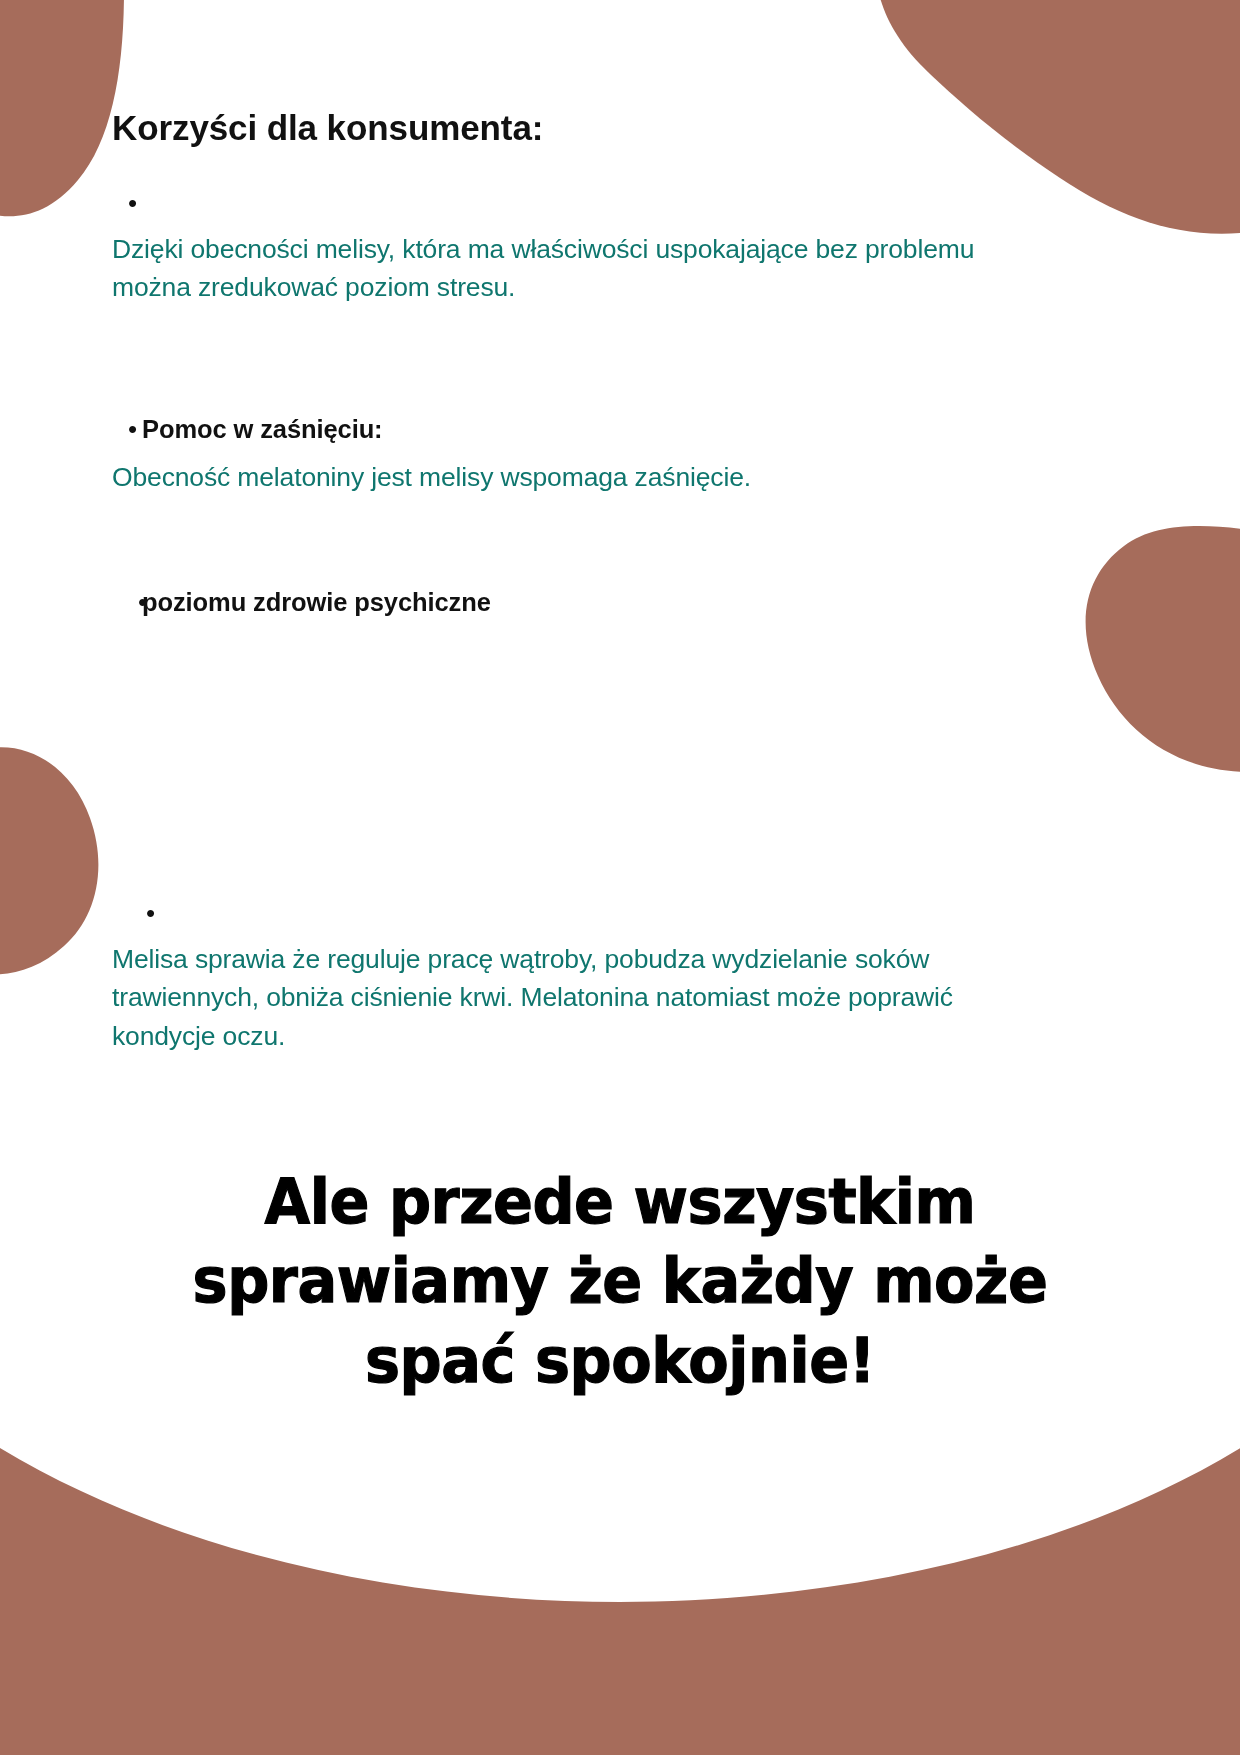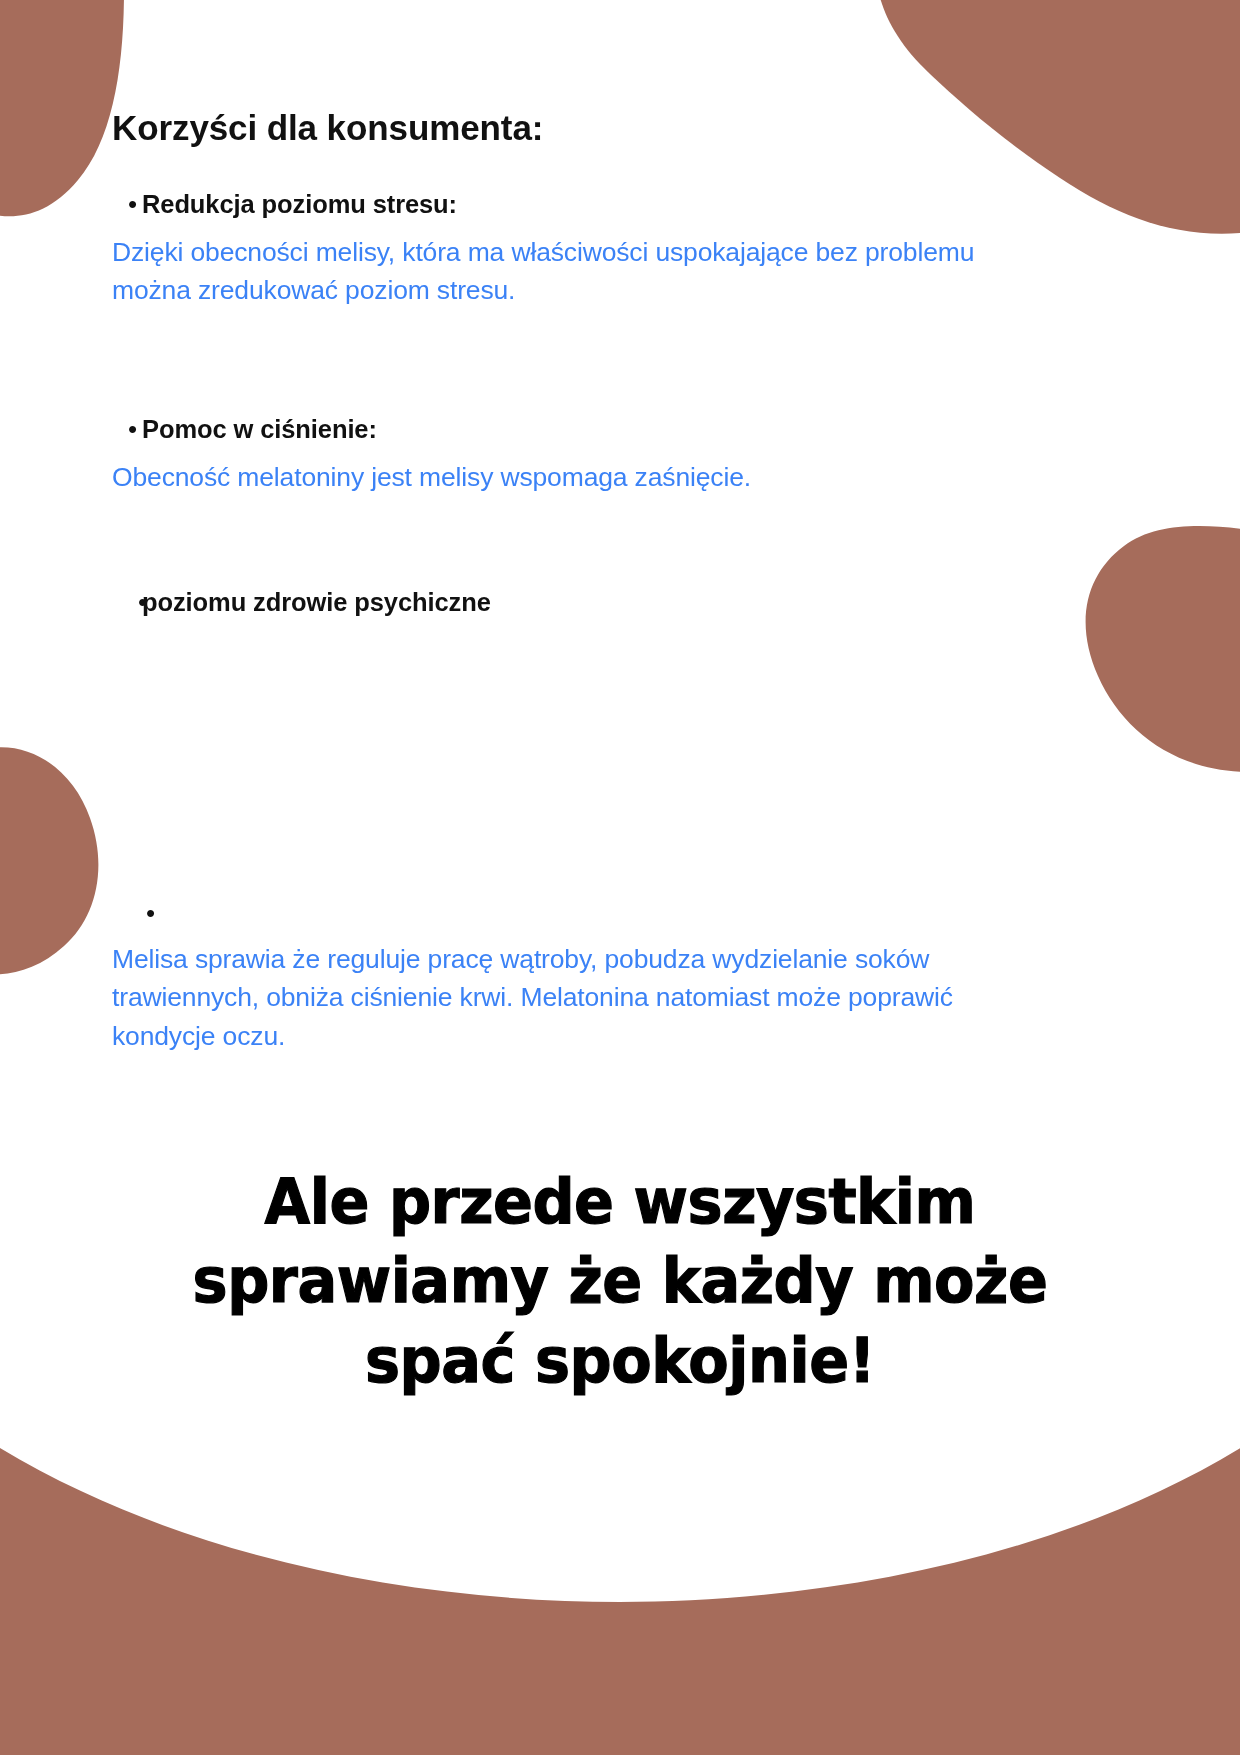--- a/index.html
+++ b/index.html
@@ -82,21 +82,21 @@
     font-size: 25.5px;
     color: #111111;
     letter-spacing: -0.1px;
   }
 
   .body-text {
     font-family: "Liberation Sans", sans-serif;
     font-weight: normal;
     font-size: 26.5px;
     line-height: 1.45;
-    color: #3b82f6;
+    color: #0f766e;
     margin: 0;
     letter-spacing: -0.15px;
     max-width: 880px;
   }
 
   
   .headline {
     position: absolute;
     left: 0;
     top: 1162px;
@@ -136,29 +136,28 @@
              L1250,1765 L-10,1765 Z"></path>
   </svg>
 
   <div id="content">
 
     <h1 class="title">Korzyści dla konsumenta:</h1>
 
     <div class="section" style="top:190px;">
       <div class="bullet-line">
         <span class="bullet-dot">•</span>
-        <span class="bullet-label">Redukcja poziomu stresu:</span>
       </div>
       <p class="body-text">Dzięki obecności melisy, która ma właściwości uspokajające bez problemu można zredukować poziom stresu.</p>
     </div>
 
     <div class="section" style="top:415px;">
       <div class="bullet-line">
         <span class="bullet-dot">•</span>
-        <span class="bullet-label">Pomoc w ciśnienie:</span>
+        <span class="bullet-label">Pomoc w zaśnięciu:</span>
       </div>
       <p class="body-text">Obecność melatoniny jest melisy wspomaga zaśnięcie.</p>
     </div>
 
     <div class="section" style="top:588px;">
       <div class="bullet-line">
         <span class="bullet-dot indent-2">•</span>
         <span class="bullet-label">poziomu zdrowie psychiczne</span>
       </div>
     </div>

